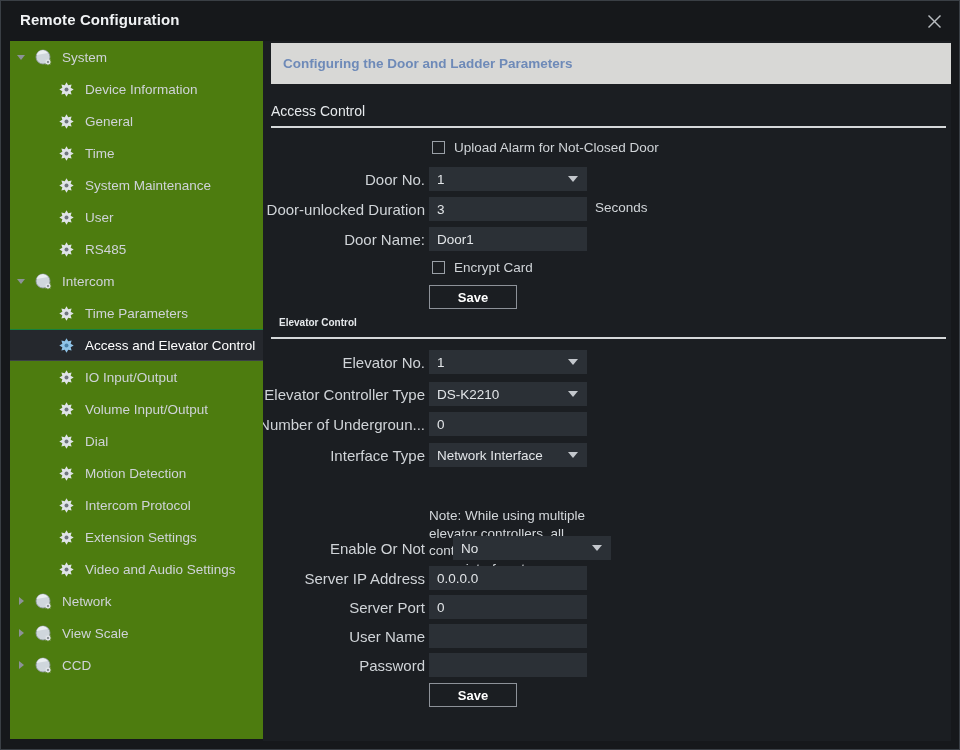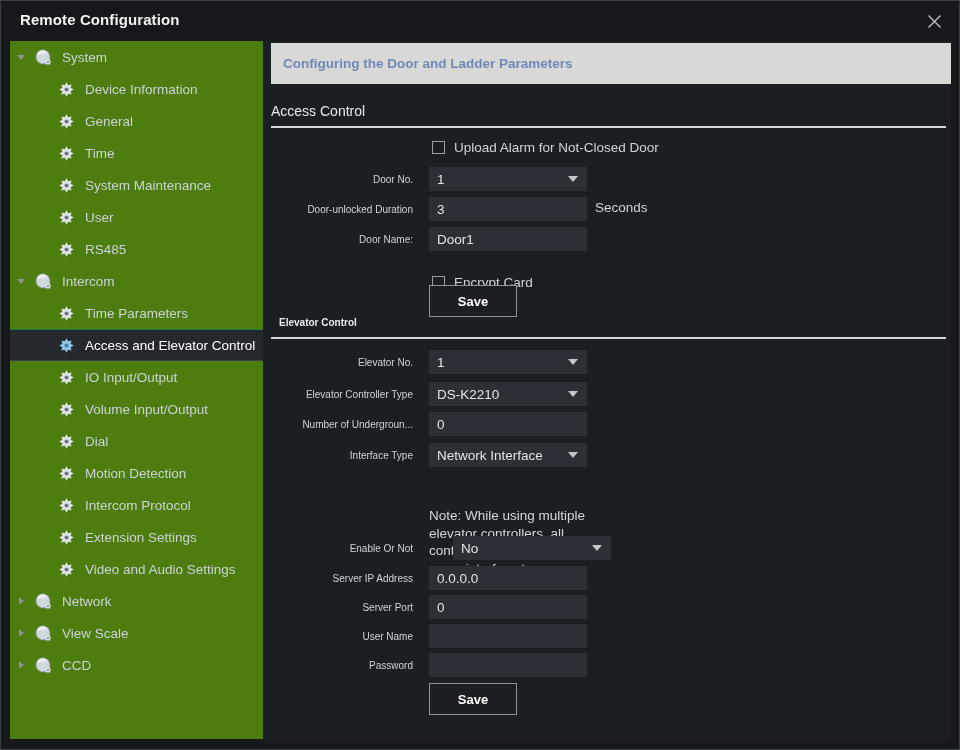--- a/index.html
+++ b/index.html
@@ -162,24 +162,24 @@
   
   .row {
     position: absolute;
     left: 0;
     height: 24px;
     display: flex;
     align-items: center;
   }
   .row-label {
     position: absolute;
-    right: 12px;
+    right: 0;
     width: 240px;
     text-align: right;
-    font-size: 10px;
+    font-size: 15px;
     color: #d0d4d8;
     white-space: nowrap;
     overflow: hidden;
     padding-right: 4px;
   }
 
   .field {
     position: absolute;
     left: 166px;
     width: 158px;
@@ -239,21 +239,21 @@
   .cbrow .cb-label {
     margin-left: 9px;
     font-size: 13.5px;
     color: #d0d4d8;
     white-space: nowrap;
   }
 
   .btn-save {
     position: absolute;
     width: 88px;
-    height: 32px;
+    height: 24px;
     background: #1b1e22;
     border: 1px solid #8d9299;
     color: #ffffff;
     font-family: "Liberation Sans", sans-serif;
     font-size: 13px;
     font-weight: bold;
     cursor: pointer;
   }
 
   #note {
@@ -542,21 +542,21 @@
       <span class="row-label">Door-unlocked Duration</span>
     </div>
     <input class="field" style="top: 156px;" type="text" value="3">
     <span class="suffix" style="top:159px;">Seconds</span>
 
     <div class="row" style="top:186px; width:166px;">
       <span class="row-label">Door Name:</span>
     </div>
     <input class="field" style="top: 186px;" type="text" value="Door1">
 
-    <div class="cbrow" style="left:169px; top:234px;">
+    <div class="cbrow" style="left:169px; top:219px;">
       <span class="cbox"></span>
       <span class="cb-label">Encrypt Card</span>
     </div>
 
     <button class="btn-save" style="left:166px; top:244px;">Save</button>
 
     <div class="section-title bold" style="top:276px;">Elevator Control</div>
     <div class="section-rule" style="top:296px;"></div>
 
     <div class="row" style="top:309px; width:166px;">

